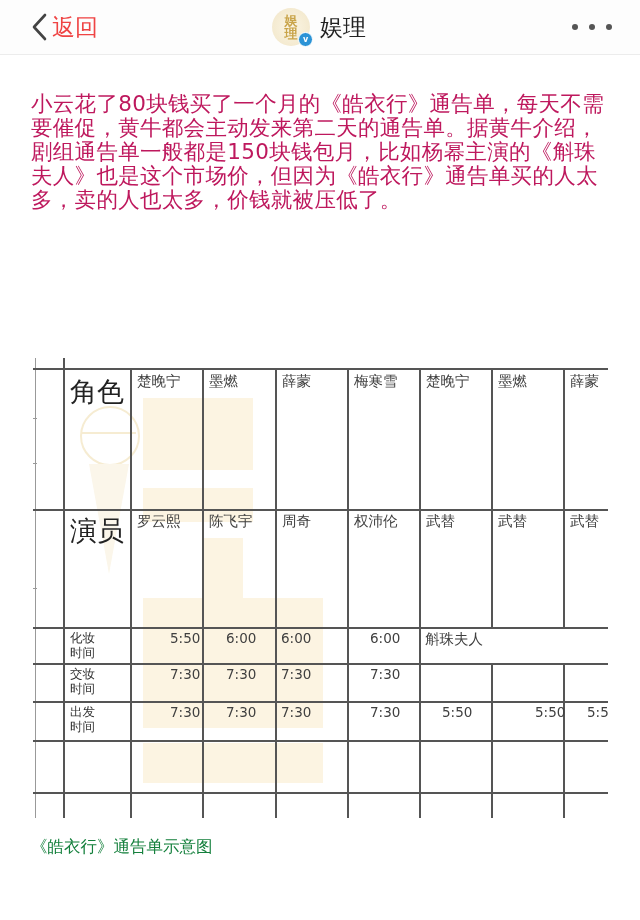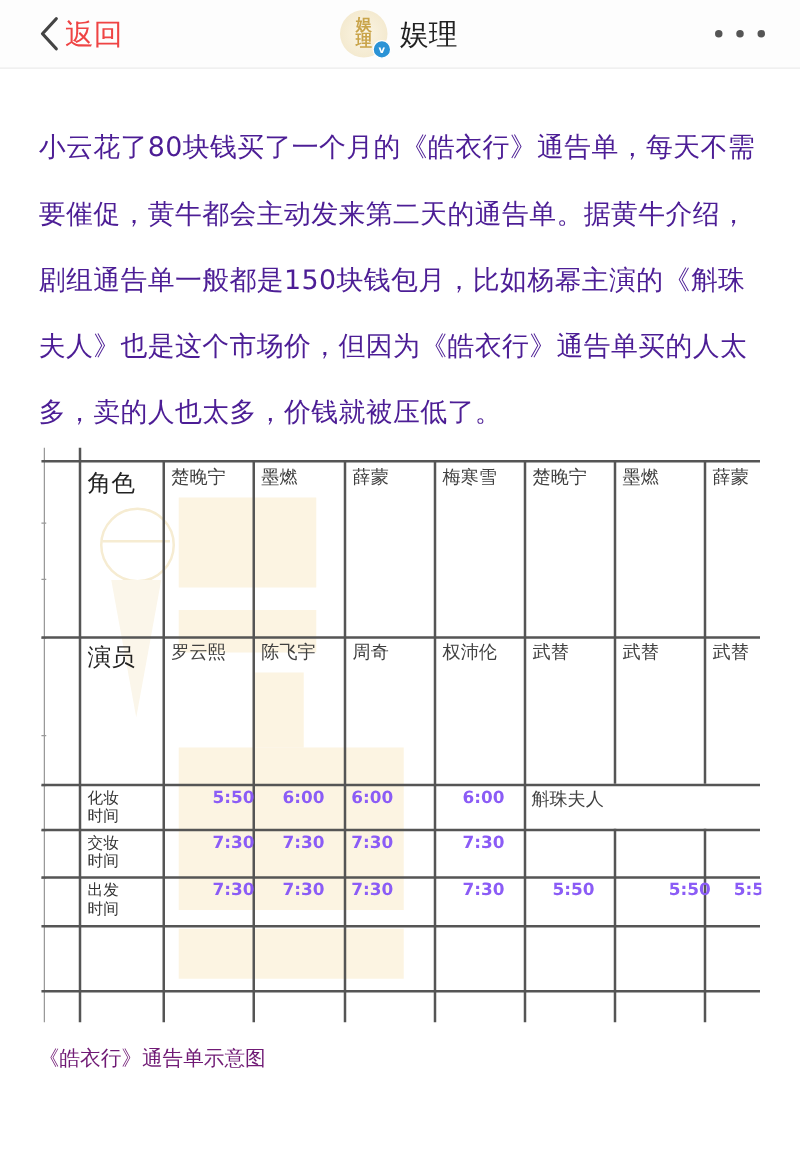--- a/index.html
+++ b/index.html
@@ -36,21 +36,21 @@
   .acct-name { margin-left: 10px; font-size: 23px; color: #222; }
   .more {
     position: absolute; right: 28px; top: 18px; width: 40px; height: 18px;
     display: flex; align-items: center; justify-content: space-between; cursor: pointer;
   }
   .more span { width: 6px; height: 6px; border-radius: 50%; background: #555; display: block; }
 
   
   .article {
     position: absolute; left: 31px; top: 92px; width: 580px;
-    font-size: 21.5px; line-height: 53px; color: #4c1d95; letter-spacing: 0.3px;
+    font-size: 21.5px; line-height: 24px; color: #be185d; letter-spacing: 0.3px;
   }
 
   
   .figure {
     position: absolute; left: 33px; top: 358px; width: 576px; height: 460px; background: #fff;
     overflow: hidden;
   }
   .wm {
     position: absolute; background: #fbf2dd; opacity: 0.85;
   }
@@ -65,27 +65,27 @@
     border-top: 110px solid #fbf6ea;
   }
   .wm-vert-text {
     position: absolute; left: 10px; top: 240px; width: 90px; color: #f6ecd4;
     font-size: 27px; line-height: 34px; letter-spacing: 3px; font-weight: bold;
   }
   .vline { position: absolute; width: 1.5px; background: #555; }
   .hline { position: absolute; height: 1.5px; background: #555; }
   .thin { background: #999; width: 1px; }
   .cell { position: absolute; color: #404040; font-size: 14.5px; white-space: nowrap; }
-  .cell.big { font-size: 19px; color: #222; }
+  .cell.big { font-size: 27px; color: #222; }
   .cell.small { font-size: 12.5px; line-height: 15px; color: #333; text-align: right; }
-  .cell.time { font-size: 13.5px; color: #8b5cf6; font-weight: bold; }
+  .cell.time { font-size: 13.5px; color: #404040; }
   .tick { position: absolute; width: 4px; height: 1px; background: #999; }
 
   .caption {
-    position: absolute; left: 31px; top: 836px; font-size: 16.5px; color: #701a75;
+    position: absolute; left: 31px; top: 836px; font-size: 16.5px; color: #15803d;
   }
 </style>
 </head>
 <body>
 
 <div class="nav">
   <div class="back">
     <svg viewBox="0 0 20 30">
       <polyline points="15,3 4,15 15,27" fill="none" stroke="#444" stroke-width="2.6" stroke-linecap="round" stroke-linejoin="round"></polyline>
     </svg>

